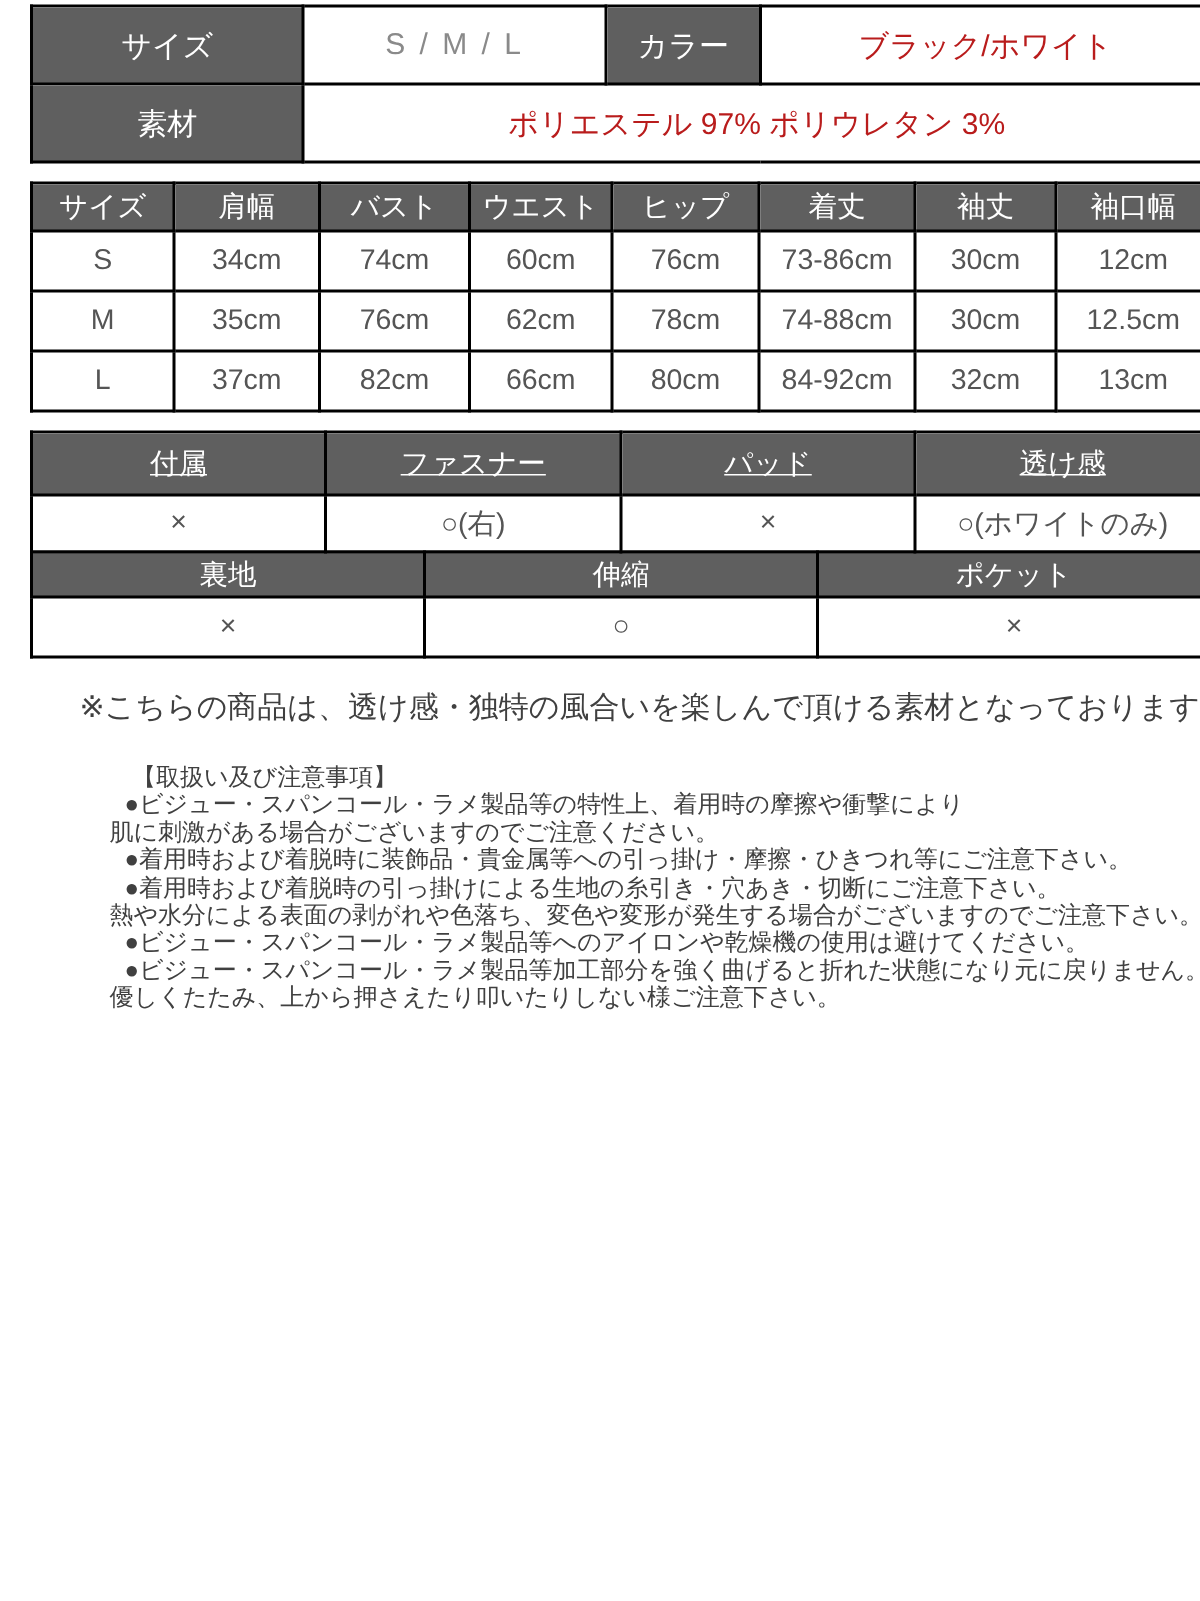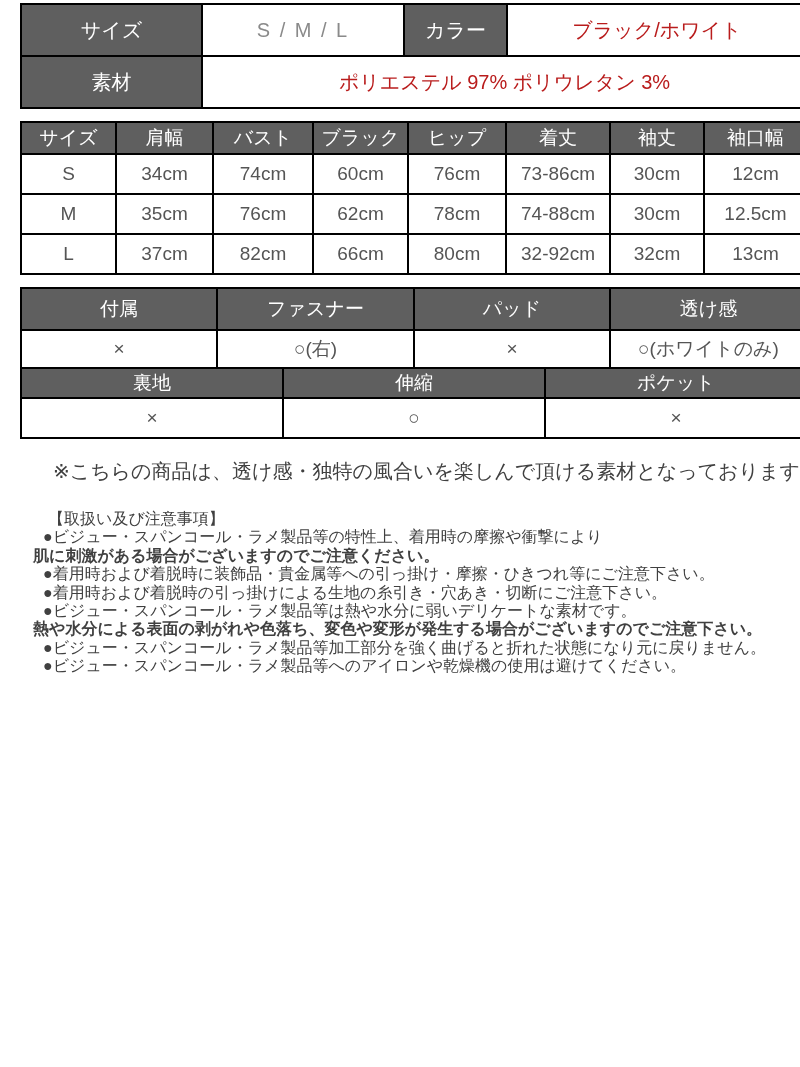--- a/index.html
+++ b/index.html
@@ -33,21 +33,21 @@
   .spec-table { margin-top: 3px; }
   .spec-table th, .spec-table td { height: 52px; font-size: 20px; }
   .spec-table .val { color: #b91c1c; }
   .spec-table .val-latin { color: #8a8a8a; letter-spacing: 2px; border-radius: 20px; }
   
   .size-chart { margin-top: 12px; }
   .size-chart th { height: 32px; font-size: 19px; }
   .size-chart td { height: 40px; font-size: 19px; color: #555555; }
   
   .feat-a { margin-top: 12px; }
-  .feat-a th { height: 42px; font-size: 19px; }
+  .feat-a th { height: 42px; font-size: 19px; text-decoration: underline; }
   .feat-a td { height: 38px; font-size: 19px; color: #555555; }
   .feat-b { margin-top: -2px; }
   .feat-b th { height: 30px; font-size: 19px; }
   .feat-b td { height: 40px; font-size: 19px; color: #555555; }
   
   .note {
     margin-top: 19px;
     text-align: right;
     font-size: 20px;
     color: #404040;
@@ -56,22 +56,22 @@
   
   .care {
     margin-top: 25px;
     padding-left: 33px;
     font-size: 16px;
     line-height: 18.4px;
     color: #404040;
   }
   .care .heading { padding-left: 15px; }
   .care .bullet { padding-left: 10px; }
-  .care .cont { padding-left: 0; font-weight: bold; }
-  .care div { white-space: nowrap; }
+  .care .cont { padding-left: 0; }
+  .care div { white-space: nowrap; margin-left: 40px; }
 </style>
 </head>
 <body>
 
 <table class="spec-table">
   <colgroup>
       <col style="width:181px">
       <col style="width:202px">
       <col style="width:103px">
       <col style="width:300px">
@@ -99,21 +99,21 @@
       <col style="width:98px">
       <col style="width:104px">
       <col style="width:94px">
       <col style="width:103px">
     </colgroup>
   <tbody>
       <tr>
     <th class="hd">サイズ</th>
     <th class="hd">肩幅</th>
     <th class="hd">バスト</th>
-    <th class="hd">ブラック</th>
+    <th class="hd">ウエスト</th>
     <th class="hd">ヒップ</th>
     <th class="hd">着丈</th>
     <th class="hd">袖丈</th>
     <th class="hd">袖口幅</th>
   </tr>
   <tr>
     <td>S</td>
     <td>34cm</td>
     <td>74cm</td>
     <td>60cm</td>
@@ -131,21 +131,21 @@
     <td>74-88cm</td>
     <td>30cm</td>
     <td>12.5cm</td>
   </tr>
   <tr>
     <td>L</td>
     <td>37cm</td>
     <td>82cm</td>
     <td>66cm</td>
     <td>80cm</td>
-    <td>32-92cm</td>
+    <td>84-92cm</td>
     <td>32cm</td>
     <td>13cm</td>
   </tr>
 </tbody>
   </table>
 
 <table class="feat-a">
   <colgroup>
       <col style="width:196px">
       <col style="width:197px">
@@ -189,17 +189,17 @@
   </table>
 
 <div class="note">※こちらの商品は、透け感・独特の風合いを楽しんで頂ける素材となっております</div>
 
 <div class="care">
   <div class="heading">【取扱い及び注意事項】</div>
   <div class="bullet">●ビジュー・スパンコール・ラメ製品等の特性上、着用時の摩擦や衝撃により</div>
   <div class="cont">肌に刺激がある場合がございますのでご注意ください。</div>
   <div class="bullet">●着用時および着脱時に装飾品・貴金属等への引っ掛け・摩擦・ひきつれ等にご注意下さい。</div>
   <div class="bullet">●着用時および着脱時の引っ掛けによる生地の糸引き・穴あき・切断にご注意下さい。</div>
-  <div class="bullet">●ビジュー・スパンコール・ラメ製品等は熱や水分に弱いデリケートな素材です。</div>
   <div class="cont">熱や水分による表面の剥がれや色落ち、変色や変形が発生する場合がございますのでご注意下さい。</div>
+  <div class="bullet">●ビジュー・スパンコール・ラメ製品等へのアイロンや乾燥機の使用は避けてください。</div>
   <div class="bullet">●ビジュー・スパンコール・ラメ製品等加工部分を強く曲げると折れた状態になり元に戻りません。</div>
-  <div class="bullet">●ビジュー・スパンコール・ラメ製品等へのアイロンや乾燥機の使用は避けてください。</div>
+  <div class="cont">優しくたたみ、上から押さえたり叩いたりしない様ご注意下さい。</div>
 </div>
 
 </body></html>

